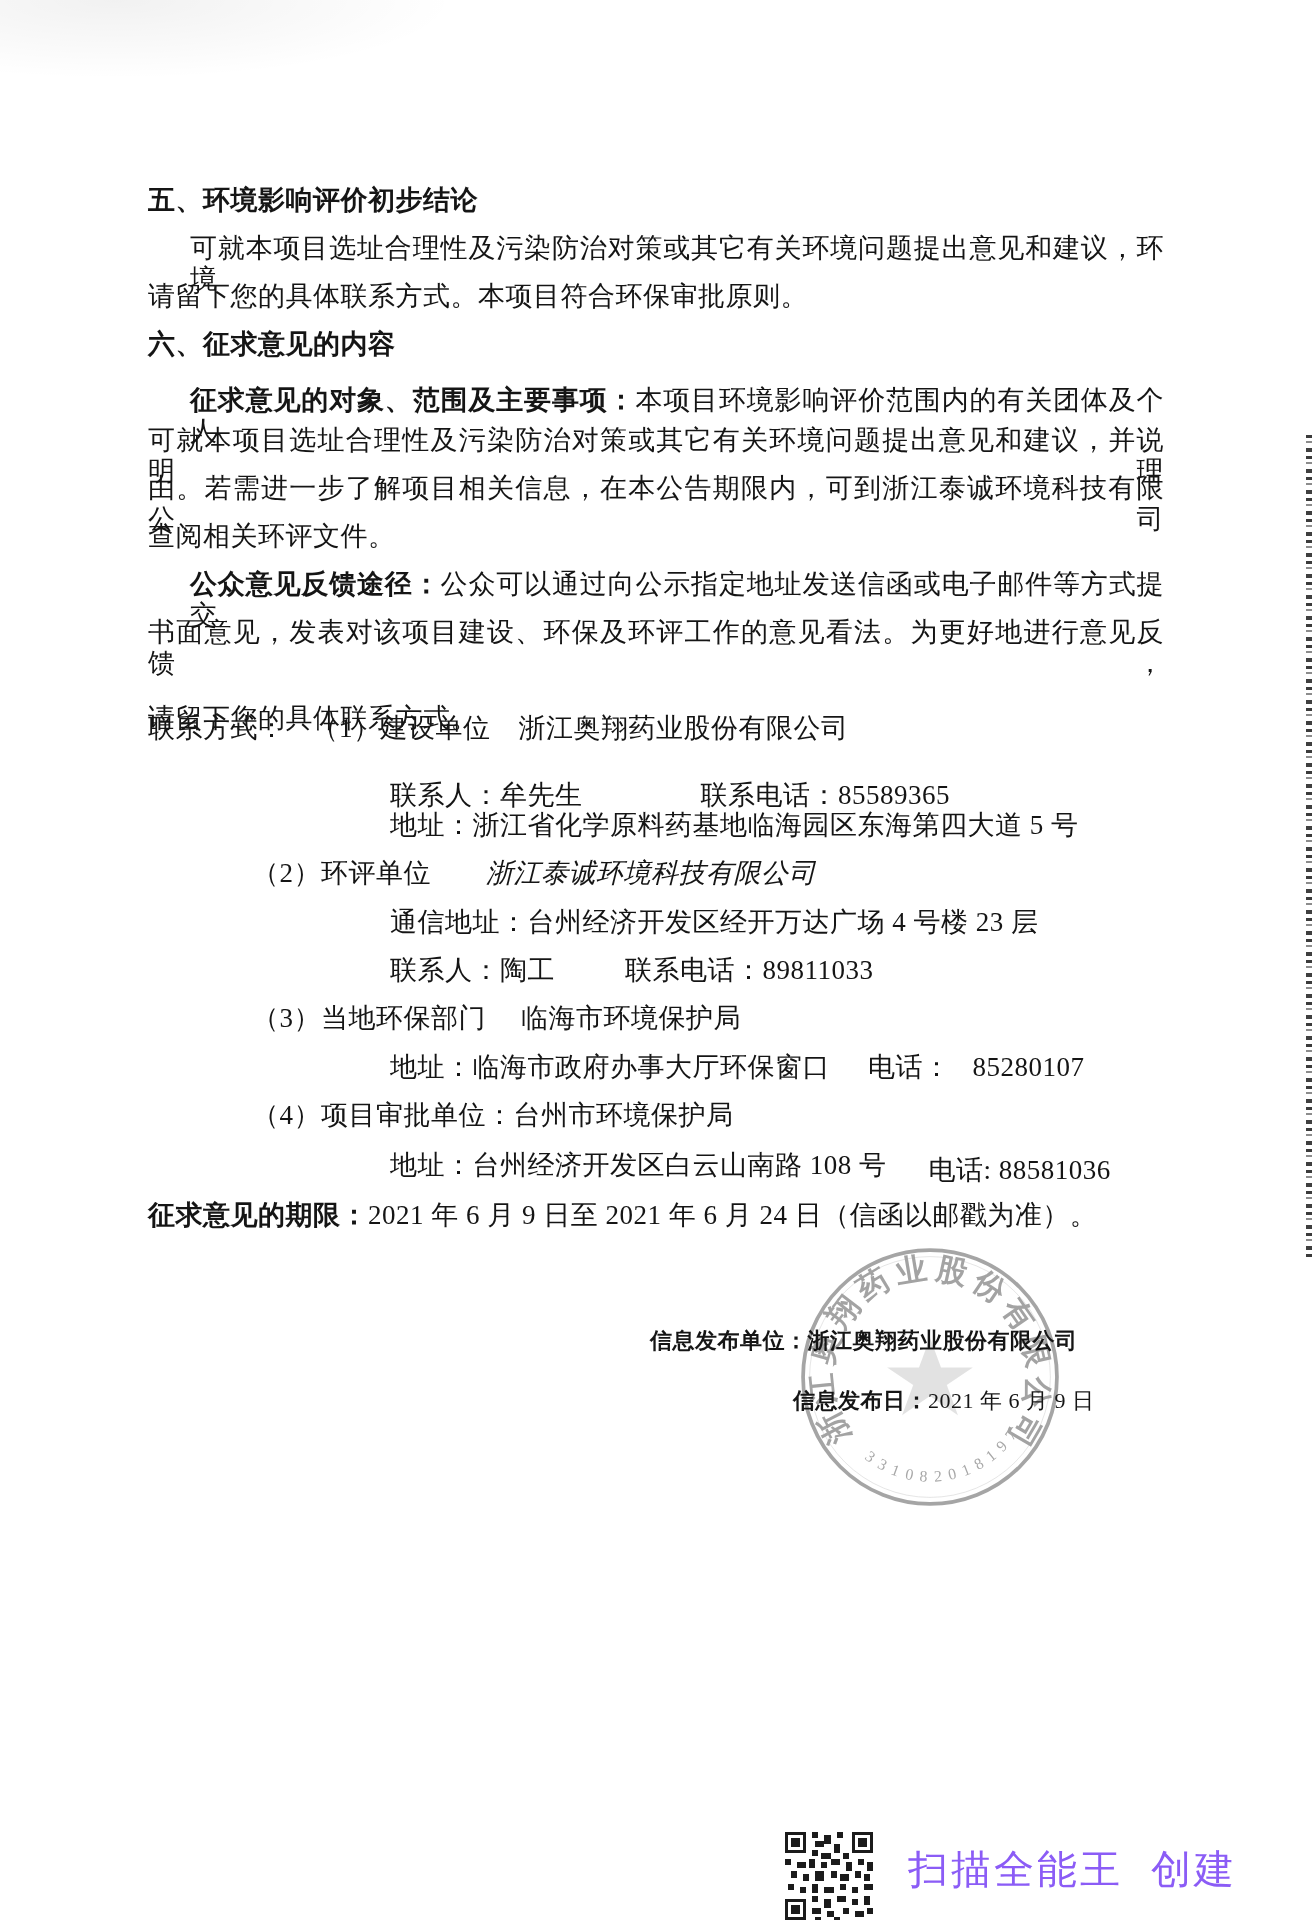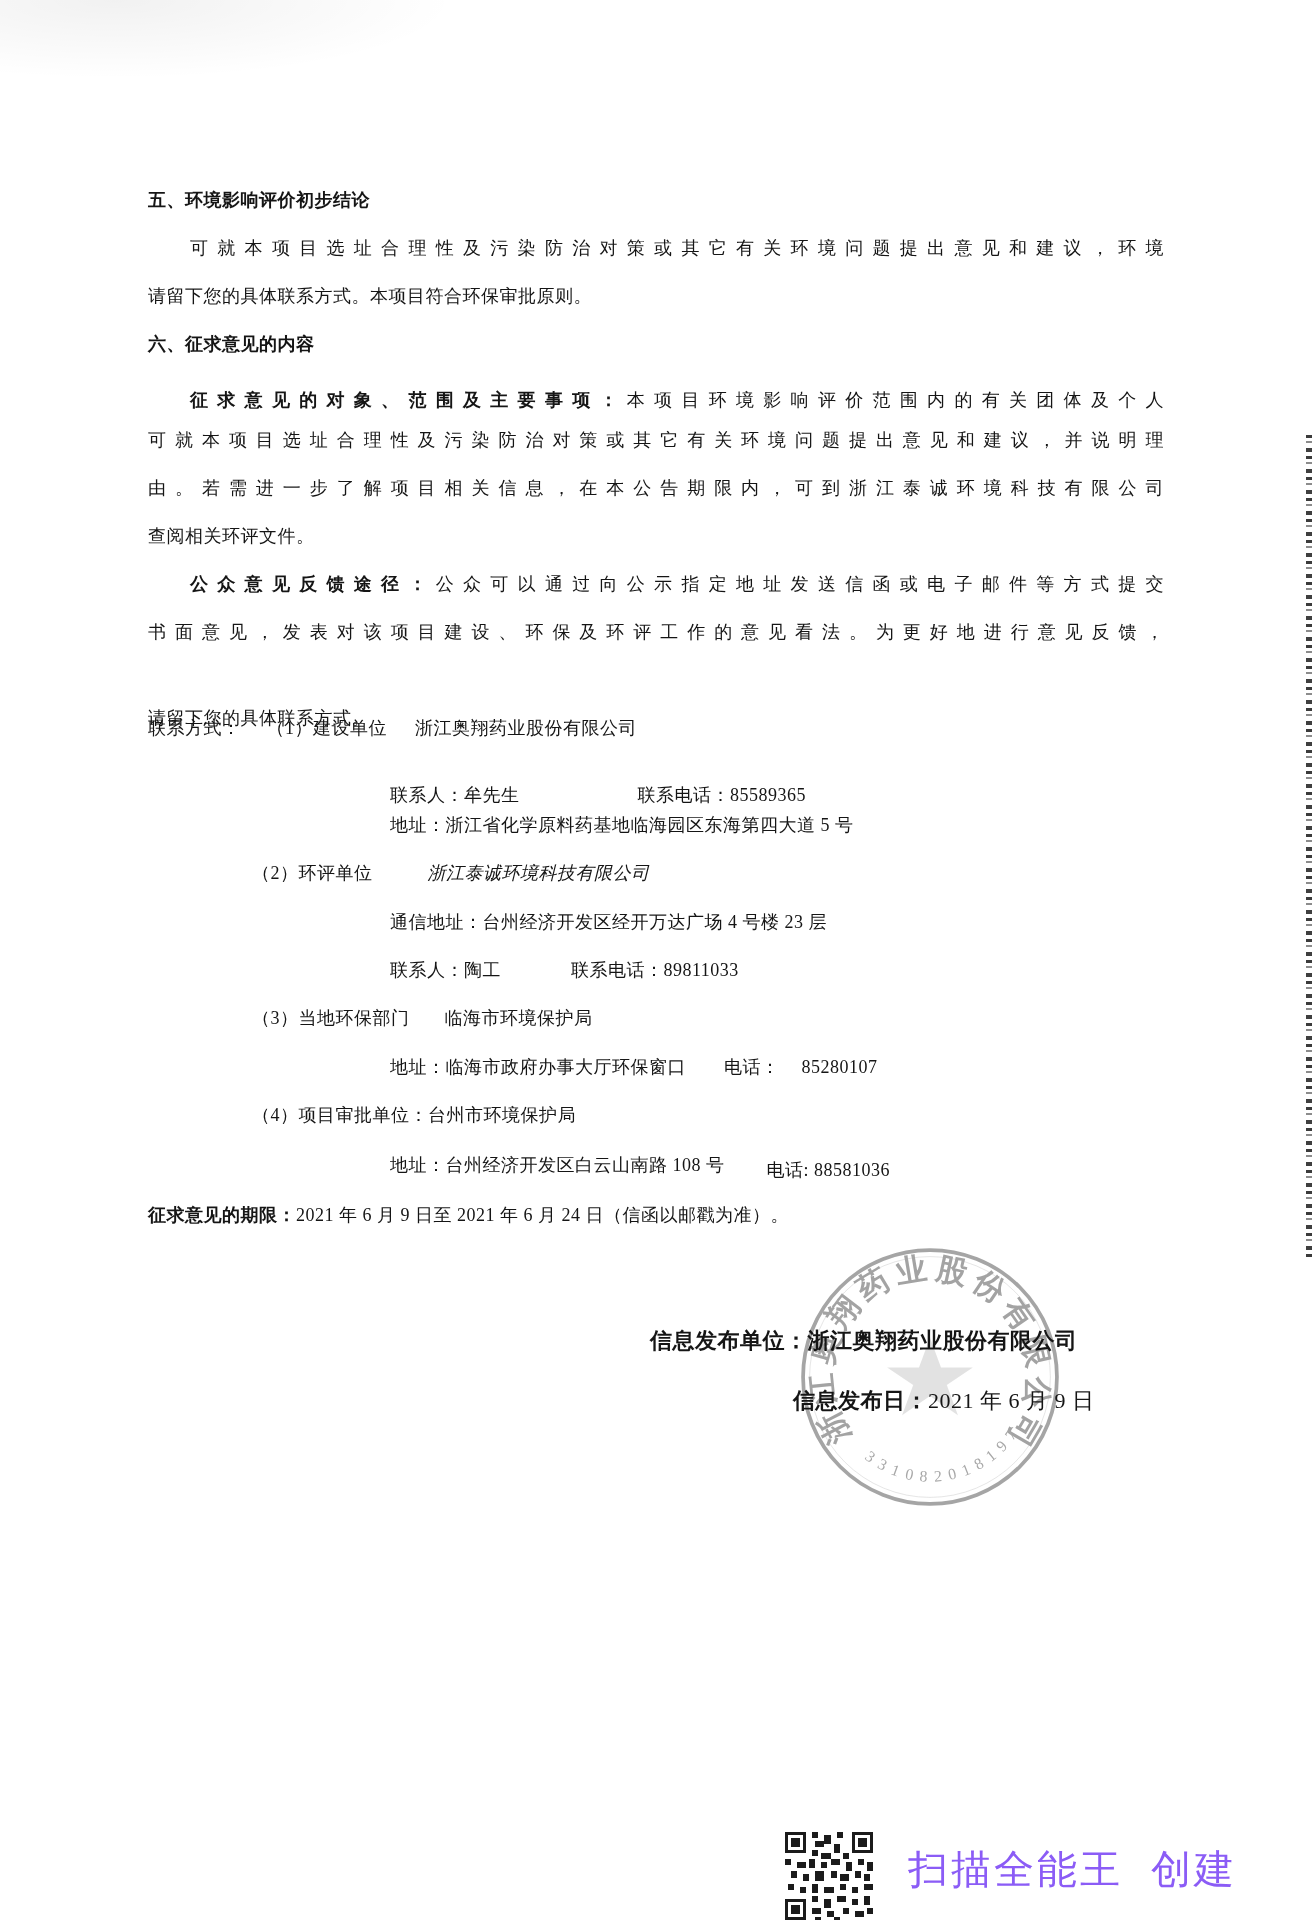--- a/index.html
+++ b/index.html
@@ -9,21 +9,21 @@
     font-family:"Liberation Serif","DejaVu Serif",serif;
     color:#151515;
   }
   .smudge{position:absolute;left:0;top:0;width:460px;height:80px;
     background:radial-gradient(ellipse at 25% 0%, rgba(0,0,0,0.055), transparent 70%);}
   .edge-band{position:absolute;right:0;top:435px;width:6px;height:822px;
     background:repeating-linear-gradient(to bottom,
       rgba(25,25,25,0.85) 0 3px, transparent 3px 6px,
       rgba(45,45,45,0.55) 6px 8px, transparent 8px 13px,
       rgba(15,15,15,0.8) 13px 17px, transparent 17px 21px);}
-  .line{position:absolute;font-size:18px;line-height:31px;white-space:nowrap;letter-spacing:0.5px;}
+  .line{position:absolute;font-size:27px;line-height:31px;white-space:nowrap;letter-spacing:0.5px;}
   .just{white-space:normal;text-align:justify;text-align-last:justify;text-justify:inter-ideograph;}
   .b{font-weight:bold;}
   .sm{font-size:22px;}
   .stamp{position:absolute;left:790px;top:1237px;width:280px;height:280px;z-index:1;}
   .overtext{z-index:2;}
   .qr{position:absolute;left:785px;top:1832px;width:88px;height:88px;}
   .watermark{position:absolute;left:908px;top:1848px;font-size:40px;line-height:44px;
     color:#8b5cf6;letter-spacing:3px;white-space:nowrap;}
   .gap18{margin-left:26px;} .gap28{margin-left:28px;}
   .gap35{margin-left:35px;} .gap38{margin-left:38px;} .gap42{margin-left:42px;}

